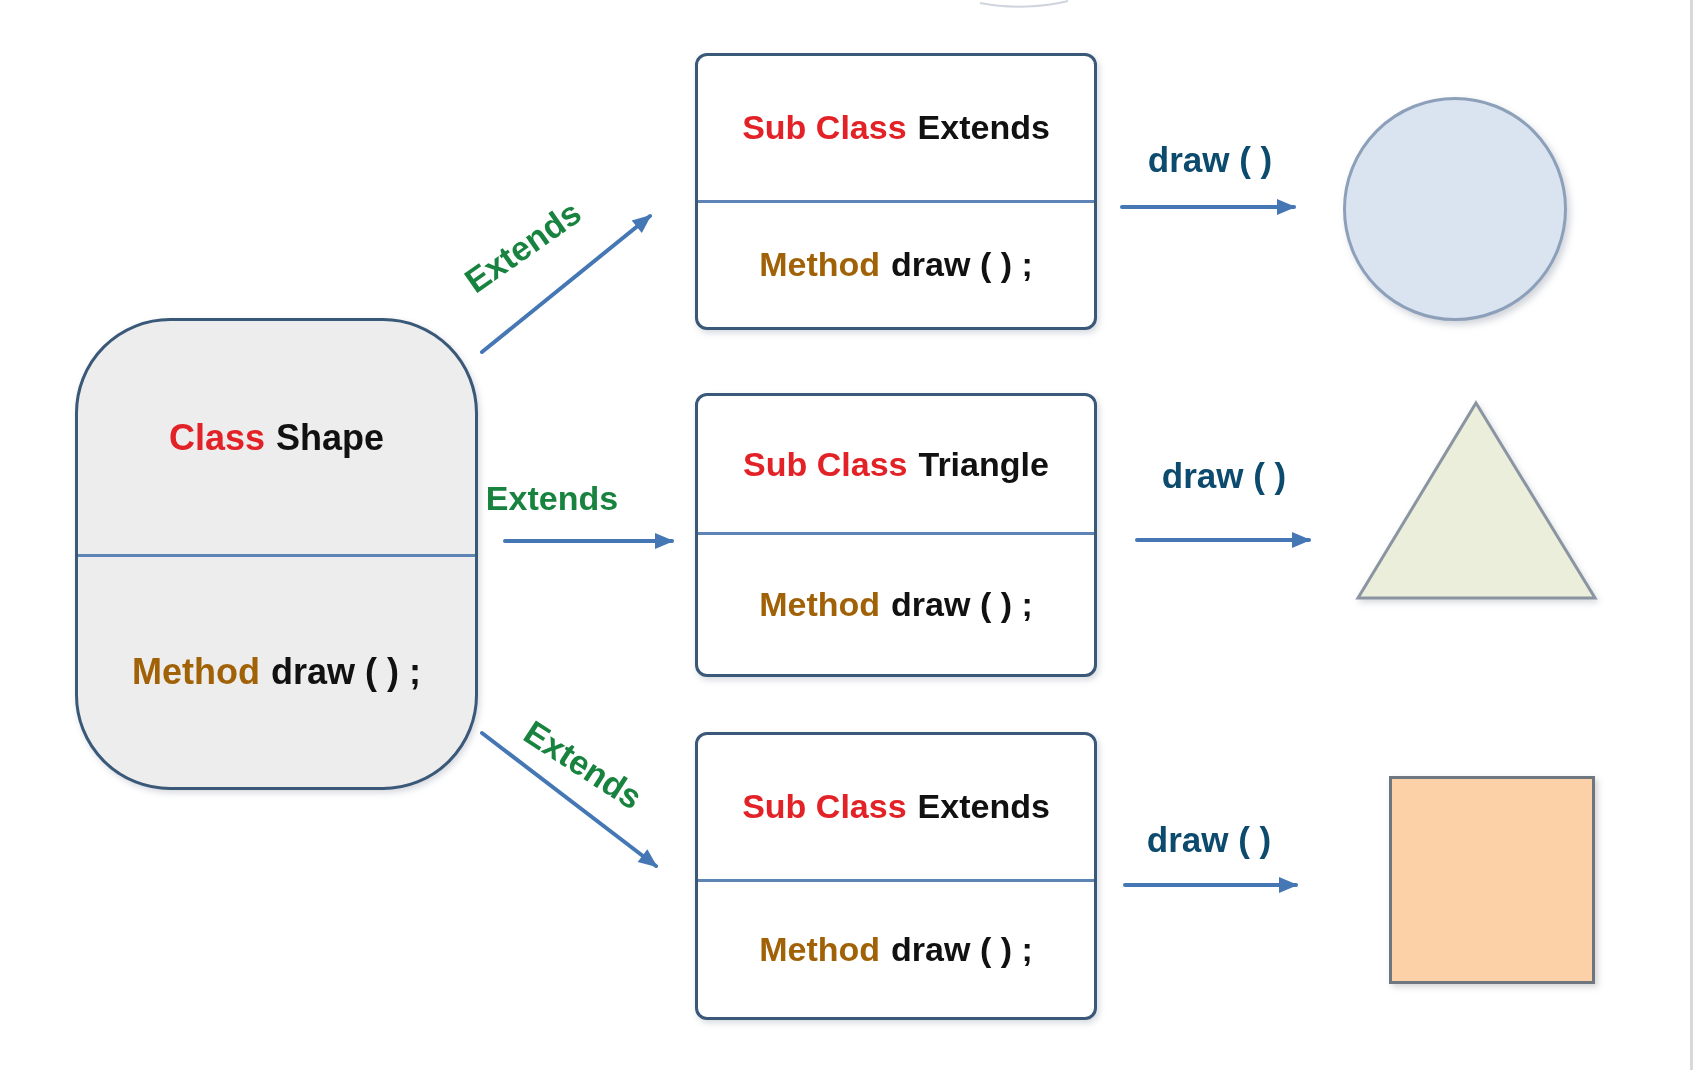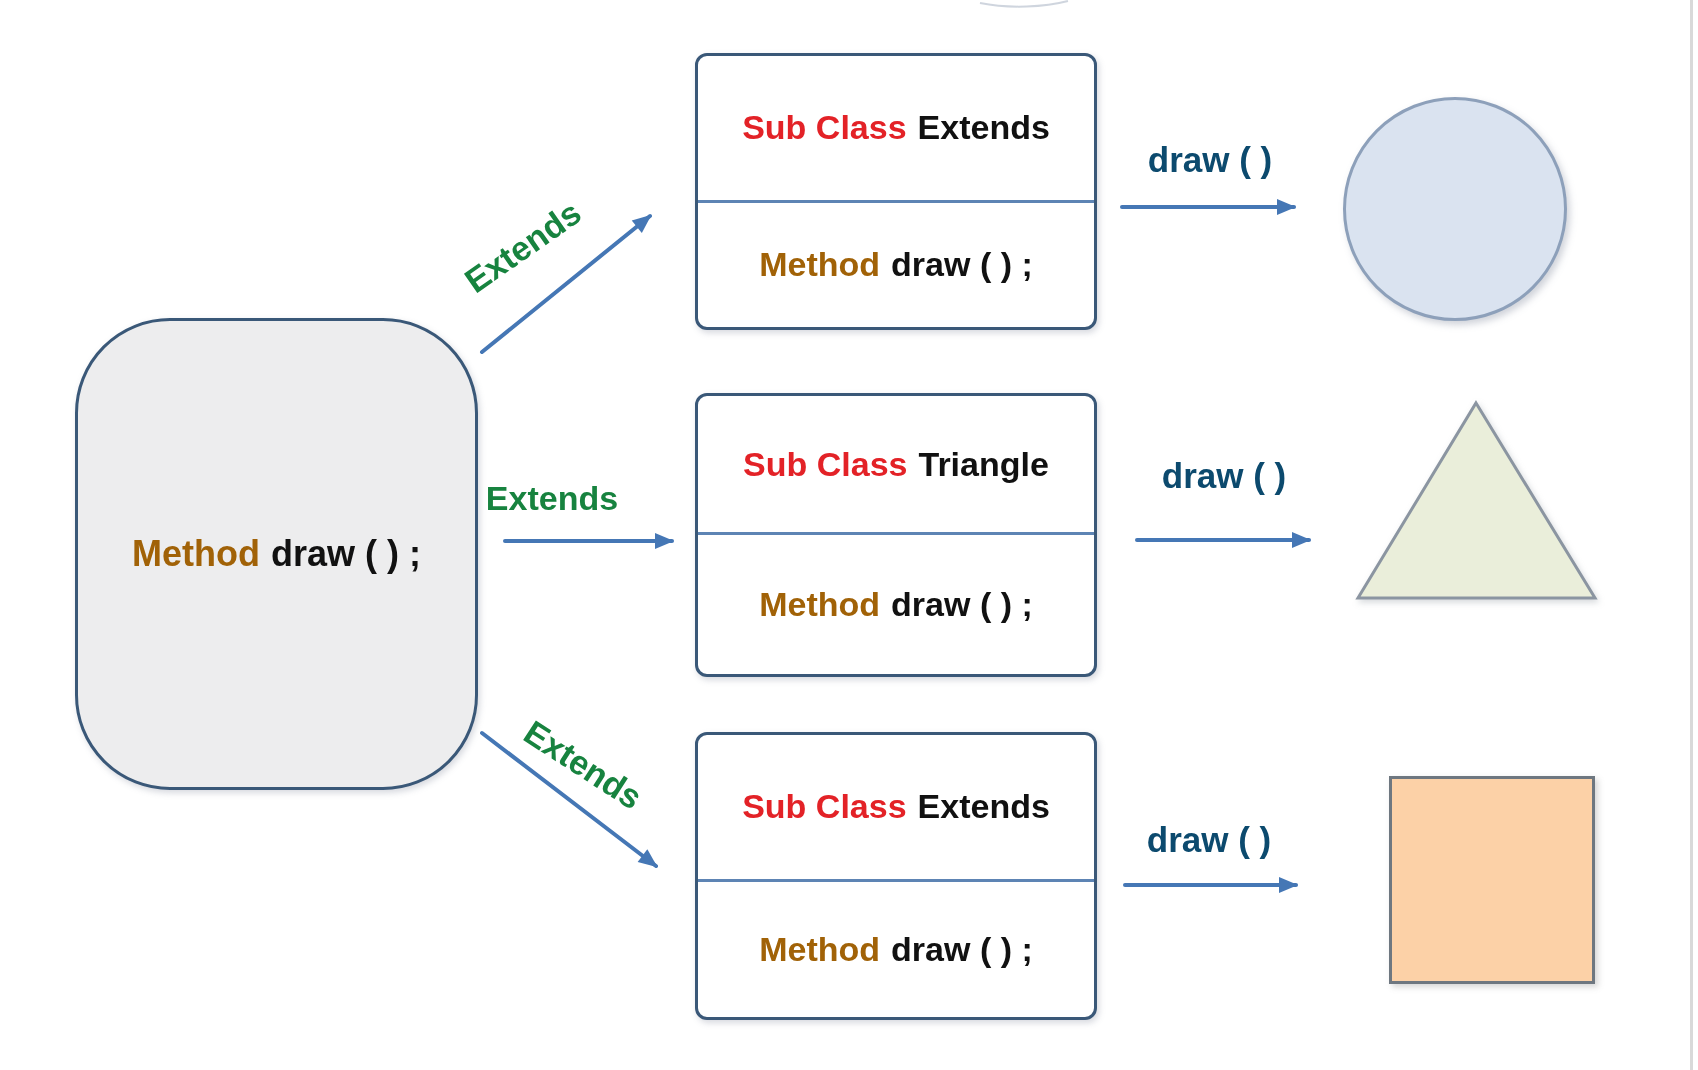--- a/index.html
+++ b/index.html
@@ -79,20 +79,24 @@
     <line x1="482" y1="733" x2="656" y2="866" stroke="#4577b5" stroke-width="4" stroke-linecap="round" marker-end="url(#ah)"></line>
 
     <line x1="1122" y1="207" x2="1294" y2="207" stroke="#4577b5" stroke-width="4" stroke-linecap="round" marker-end="url(#ah)"></line>
     <line x1="1137" y1="540" x2="1309" y2="540" stroke="#4577b5" stroke-width="4" stroke-linecap="round" marker-end="url(#ah)"></line>
     <line x1="1125" y1="885" x2="1296" y2="885" stroke="#4577b5" stroke-width="4" stroke-linecap="round" marker-end="url(#ah)"></line>
 
     <path d="M980,3 C1010,9 1045,7 1068,1" stroke="#c3cbd6" stroke-width="2" fill="none" opacity="0.8"></path>
   </svg>
 
   <div class="uml-box base" style="left:75px;top:318px;width:403px;height:472px;">
+    <div class="sec top txt-36" style="height:50%;">
+      <span class="kw-red">Class</span>
+        <span>Shape</span>
+    </div>
     <div class="sec bot txt-36">
       <span class="kw-blue">Method</span>
         <span>draw ( ) ;</span>
     </div>
   </div>
 
   <div class="uml-box sub" style="left:695px;top:53px;width:402px;height:277px;">
     <div class="sec top txt-34" style="height:53%;">
       <span class="kw-red">Sub Class</span>
         <span>Extends</span>

